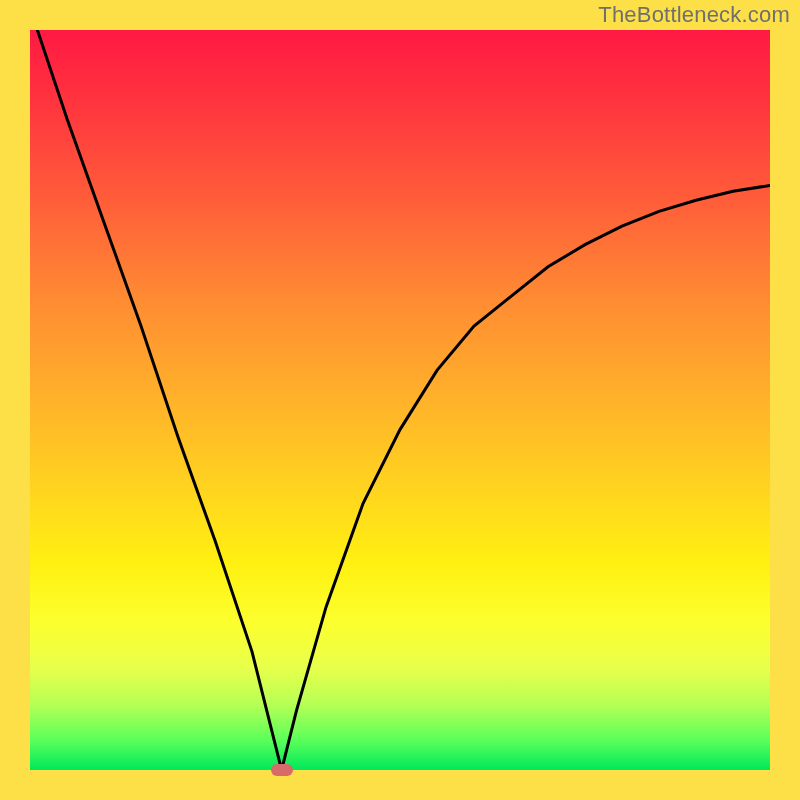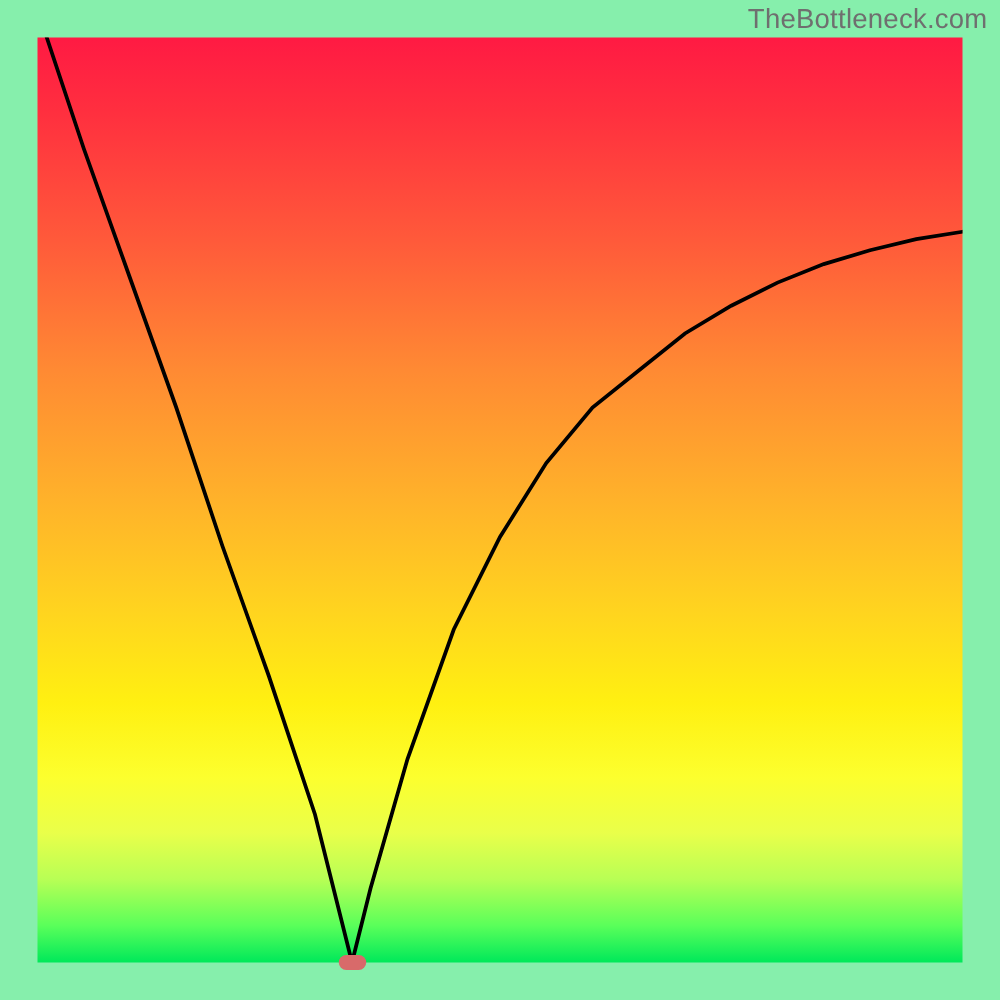--- a/index.html
+++ b/index.html
@@ -6,21 +6,21 @@
     margin: 0;
     padding: 0;
     width: 800px;
     height: 800px;
     overflow: hidden;
     font-family: Arial, Helvetica, sans-serif;
   }
   .frame {
     width: 800px;
     height: 800px;
-    background: #86efac;
+    background: #fde047;
     position: relative;
     box-sizing: border-box;
   }
   .watermark {
     position: absolute;
     top: 2px;
     right: 10px;
     color: #6f6f6f;
     font-size: 22px;
     font-weight: 500;

